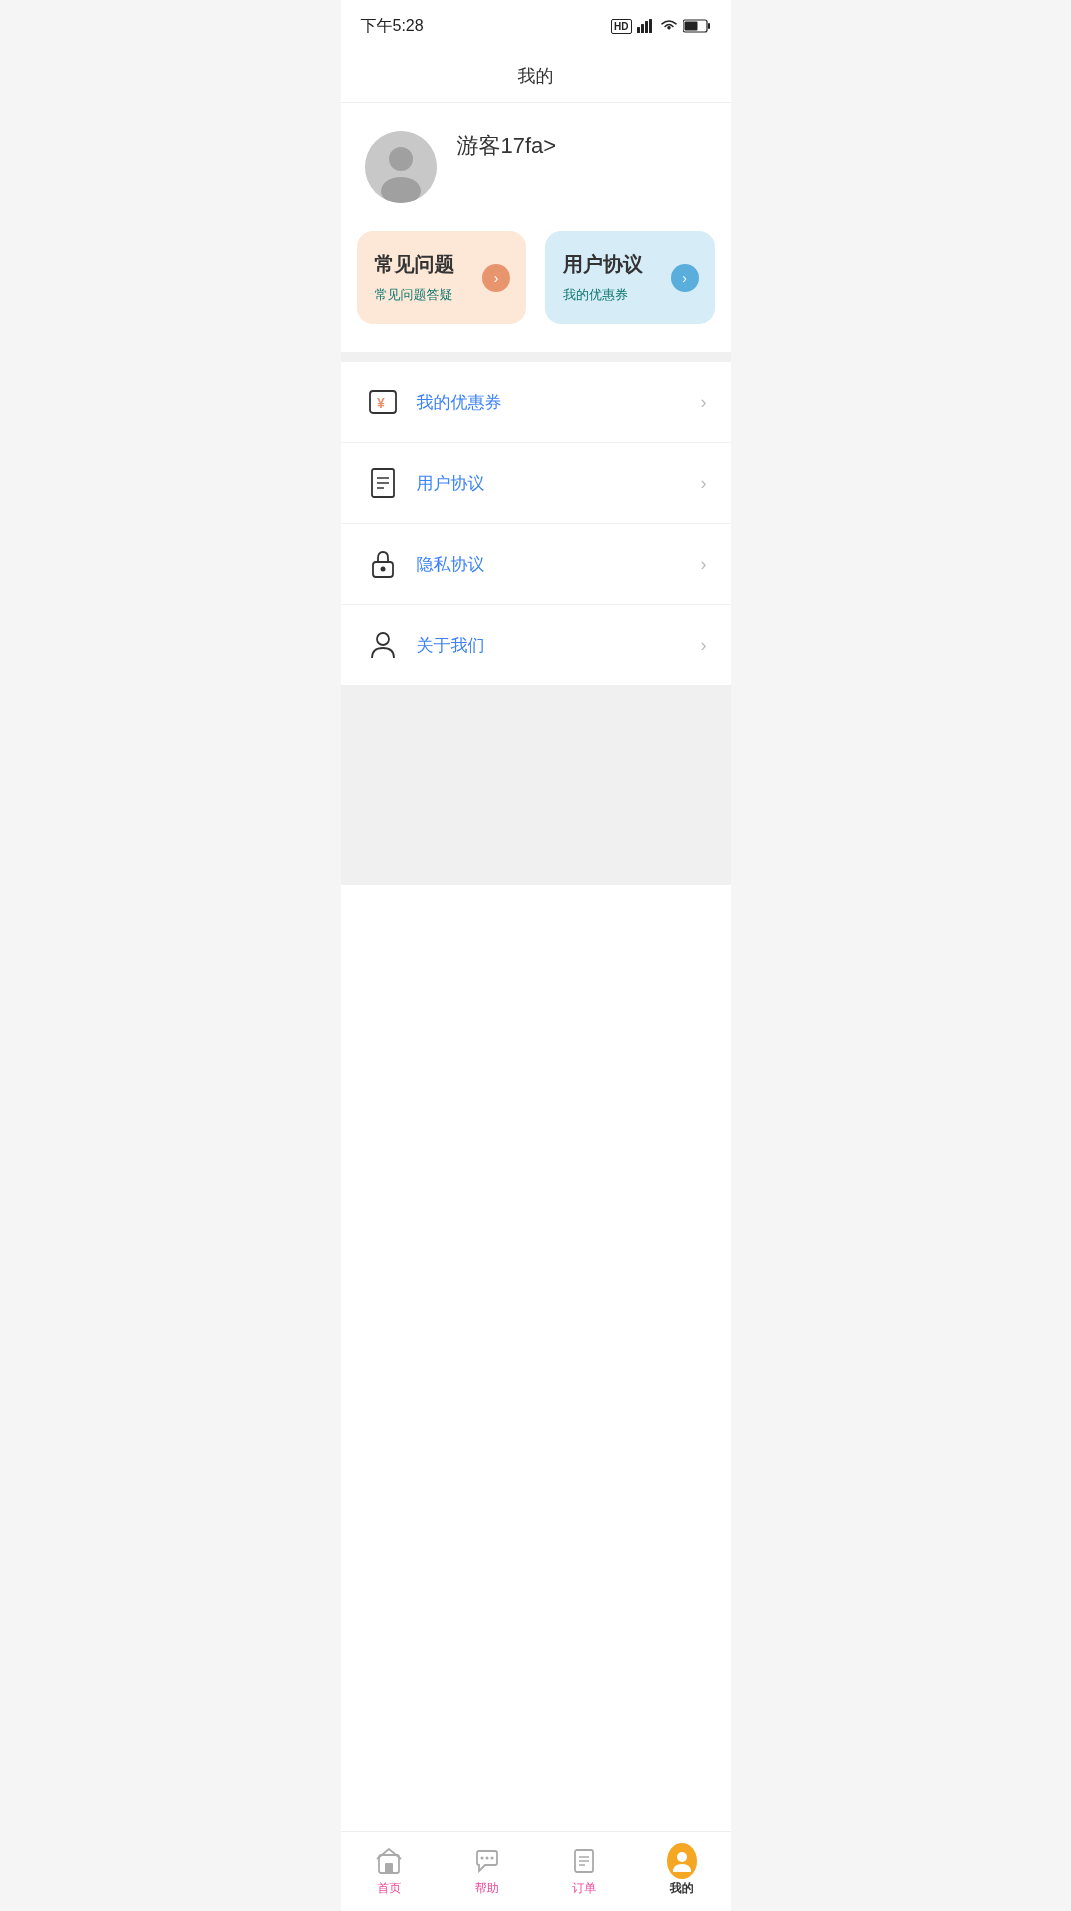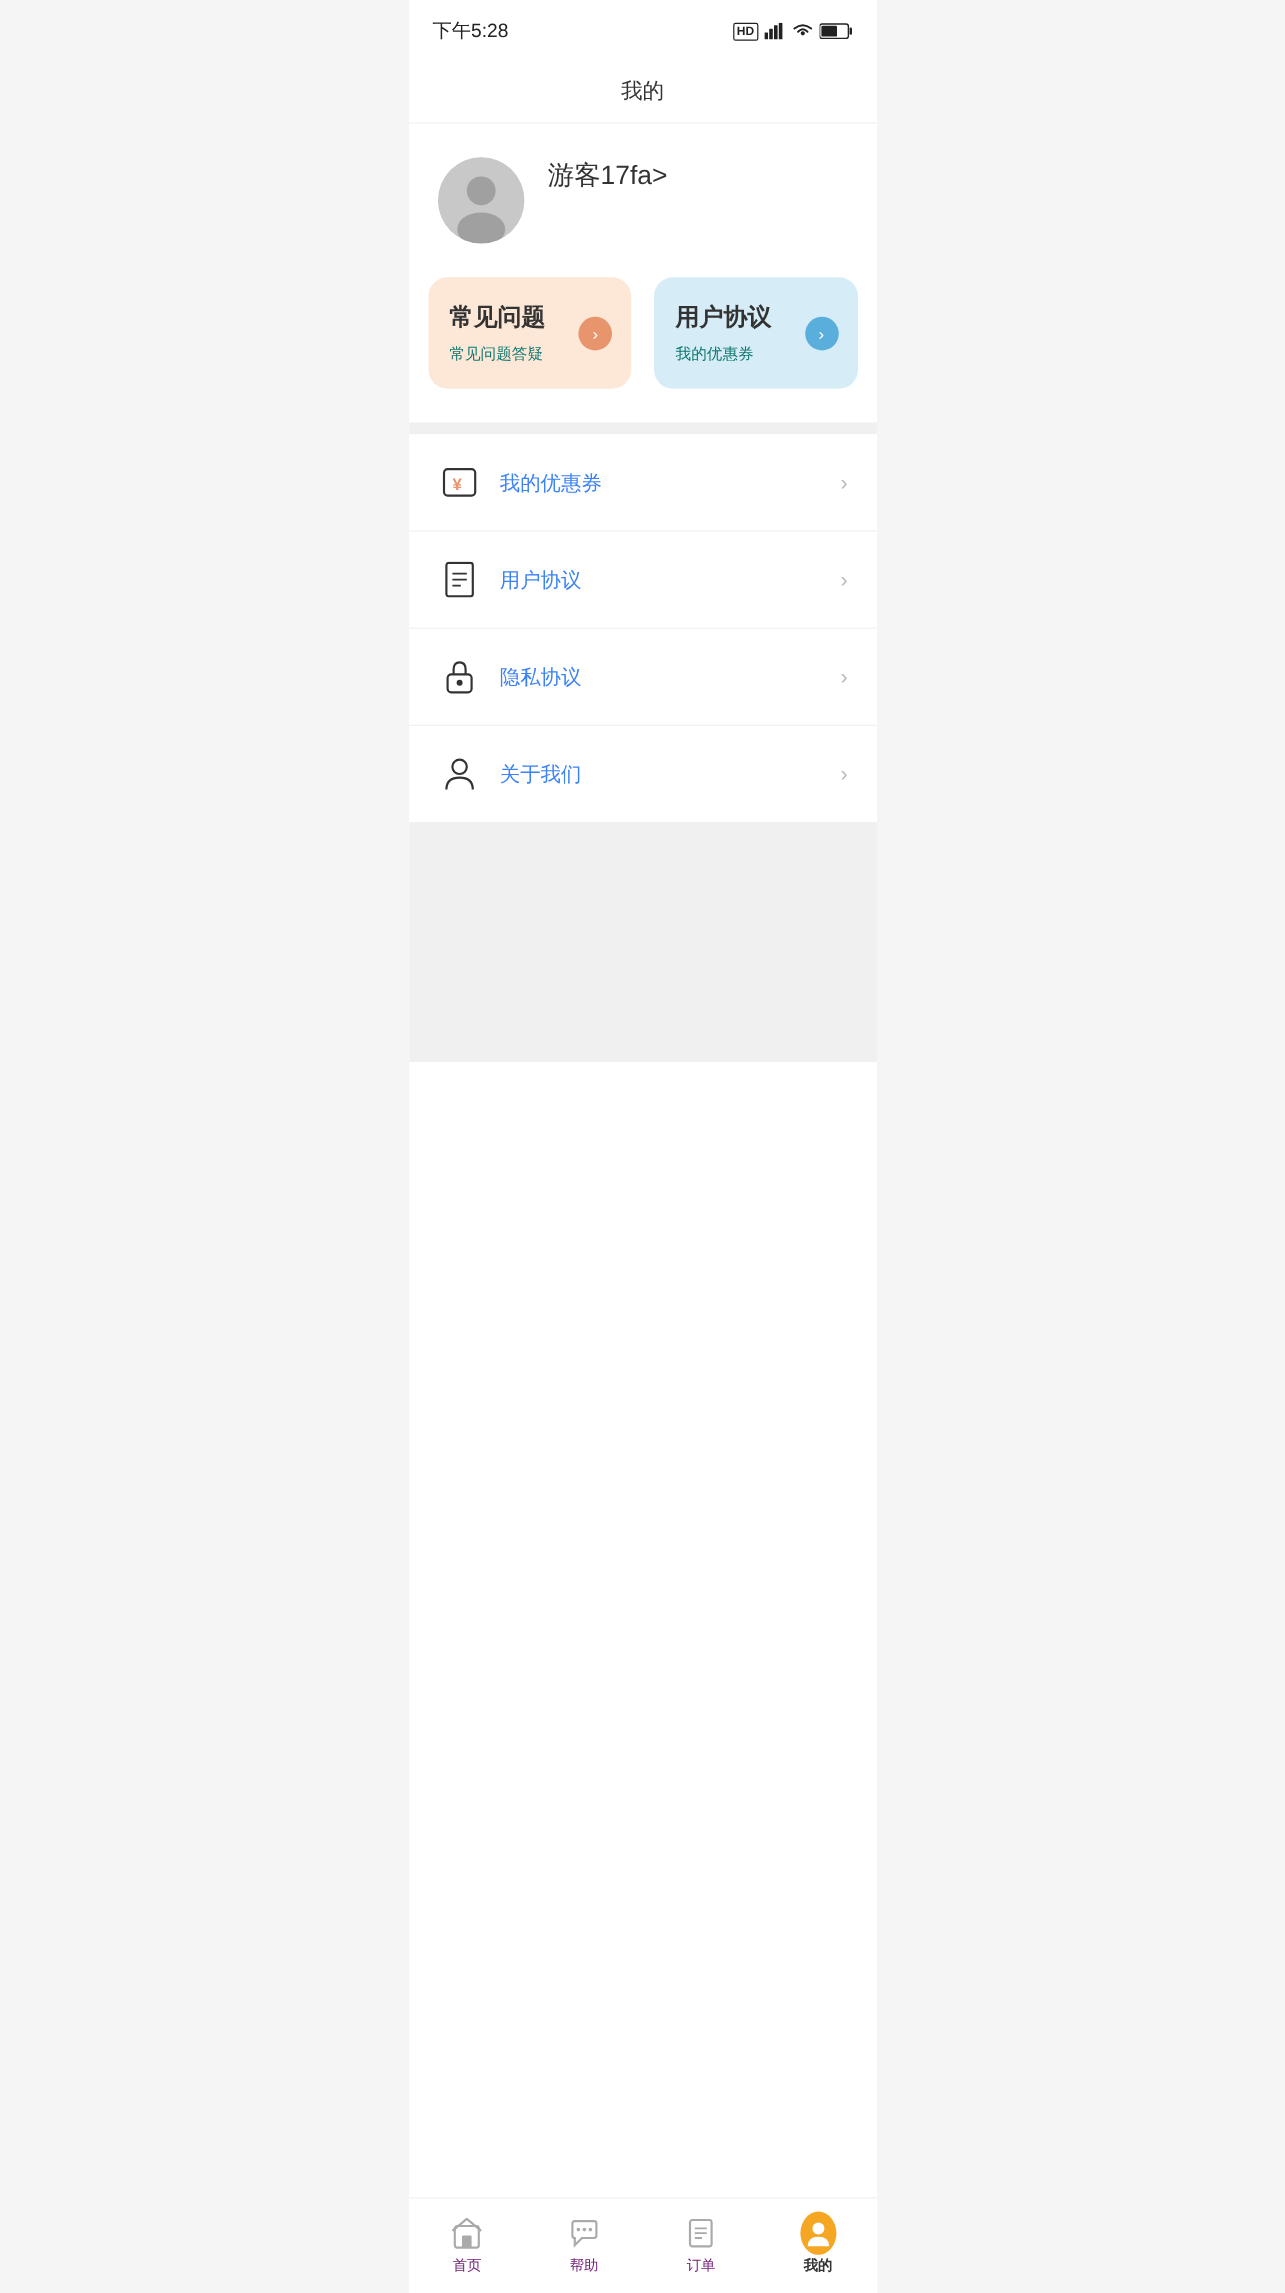--- a/index.html
+++ b/index.html
@@ -211,21 +211,21 @@
     }
     .nav-icon {
       width: 30px;
       height: 30px;
       display: flex;
       align-items: center;
       justify-content: center;
     }
     .nav-label {
       font-size: 12px;
-      color: #701a75;
+      color: #ec4899;
     }
     .nav-label.active {
       color: #333;
       font-weight: bold;
     }
     .nav-icon-active-bg {
       width: 36px;
       height: 36px;
       border-radius: 50%;
       background: #f5a623;

